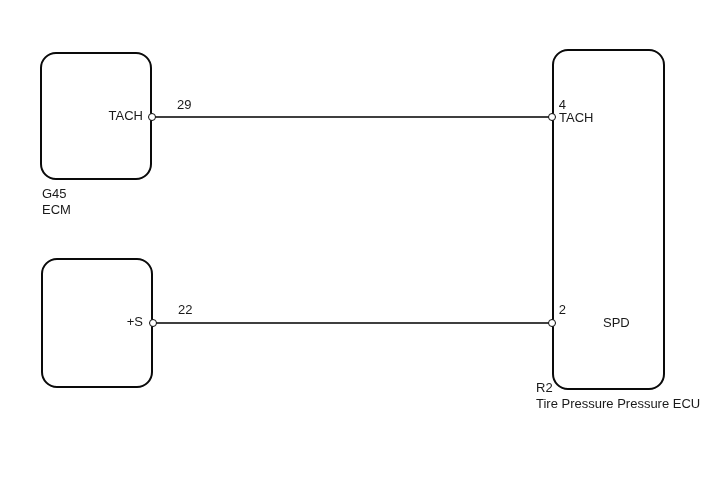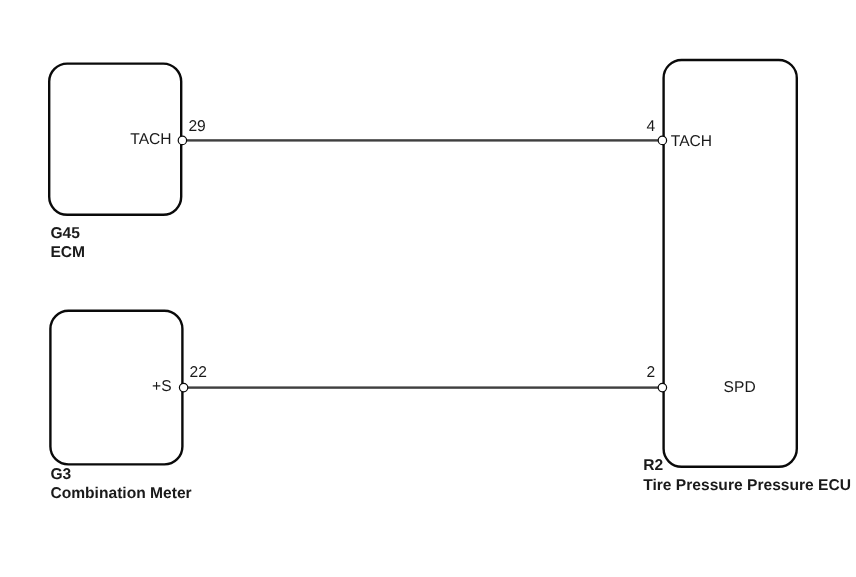--- a/index.html
+++ b/index.html
@@ -56,31 +56,31 @@
   }
   .port-tach-left  { left: 83px;  top: 109px; width: 60px; text-align: right; }
   .port-s          { left: 83px;  top: 315px; width: 60px; text-align: right; }
   .port-tach-right { left: 559px; top: 111px; }
   .port-spd        { left: 559px; top: 316px; margin-left: 44px; }
 
   .pin-num {
     position: absolute;
     line-height: 14px;
     white-space: nowrap;
+    margin-left: 20px;
   }
   .pin-29 { left: 157px; top: 98px; }
   .pin-32 { left: 158px; top: 303px; }
   .pin-4  { left: 530px; top: 98px;  width: 16px; text-align: right; }
   .pin-2  { left: 530px; top: 303px; width: 16px; text-align: right; }
 
   .comp-caption {
     position: absolute;
     line-height: 16px;
     white-space: nowrap;
-    font-weight: bold;
   }
   .caption-g45 { left: 42px;  top: 186px; }
   .caption-g3  { left: 42px;  top: 387px; }
   .caption-r2  { left: 536px; top: 380px; }
 </style>
 </head>
 <body>
 
 <div class="canvas">
 
@@ -103,22 +103,18 @@
 
   <div class="pin-num pin-29">29</div>
   <div class="pin-num pin-32">22</div>
   <div class="pin-num pin-4">4</div>
   <div class="pin-num pin-2">2</div>
 
   <div class="comp-caption caption-g45">
     <div>G45</div>
     <div>ECM</div>
   </div>
-  <div class="comp-caption caption-g3">
-    <div>G3</div>
-    <div>Combination Meter</div>
-  </div>
   <div class="comp-caption caption-r2">
     <div>R2</div>
     <div>Tire Pressure Pressure ECU</div>
   </div>
 
 </div>
 
 </body></html>

